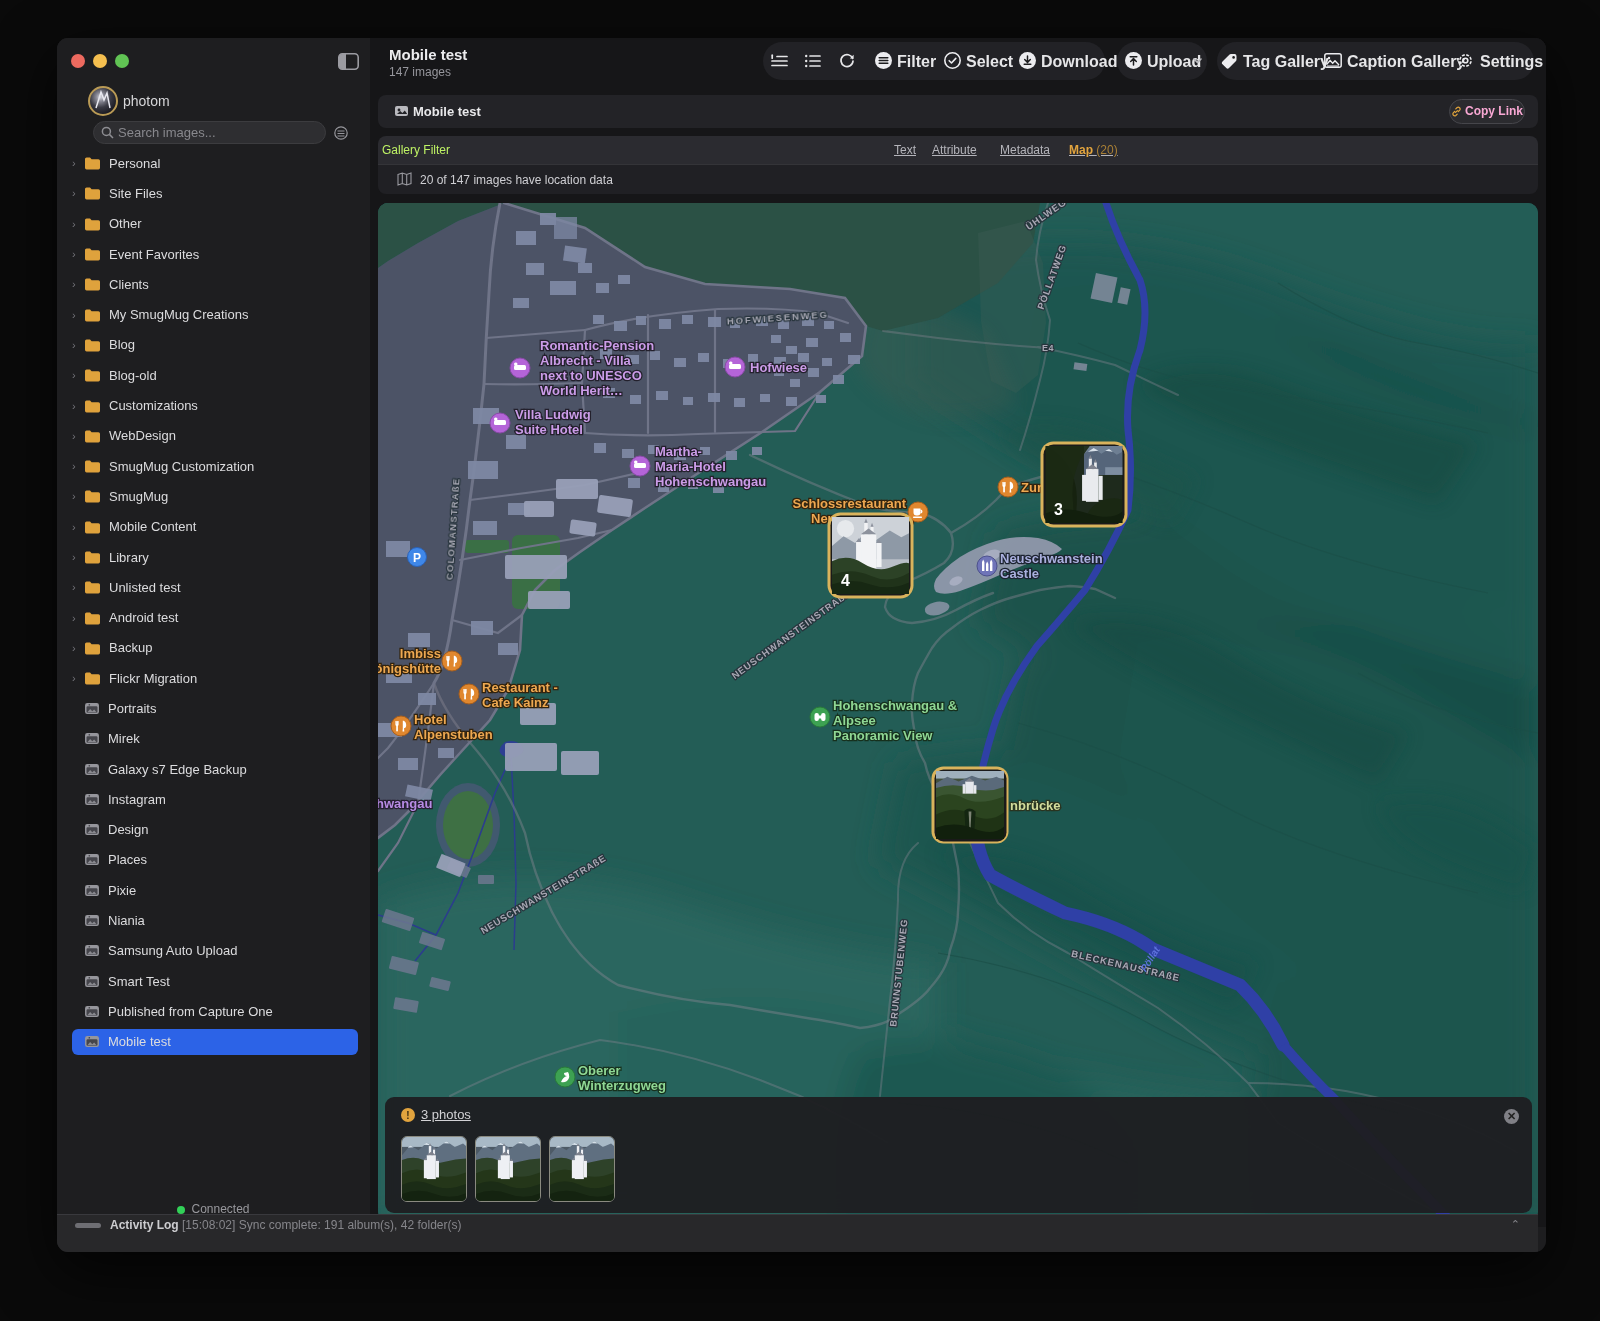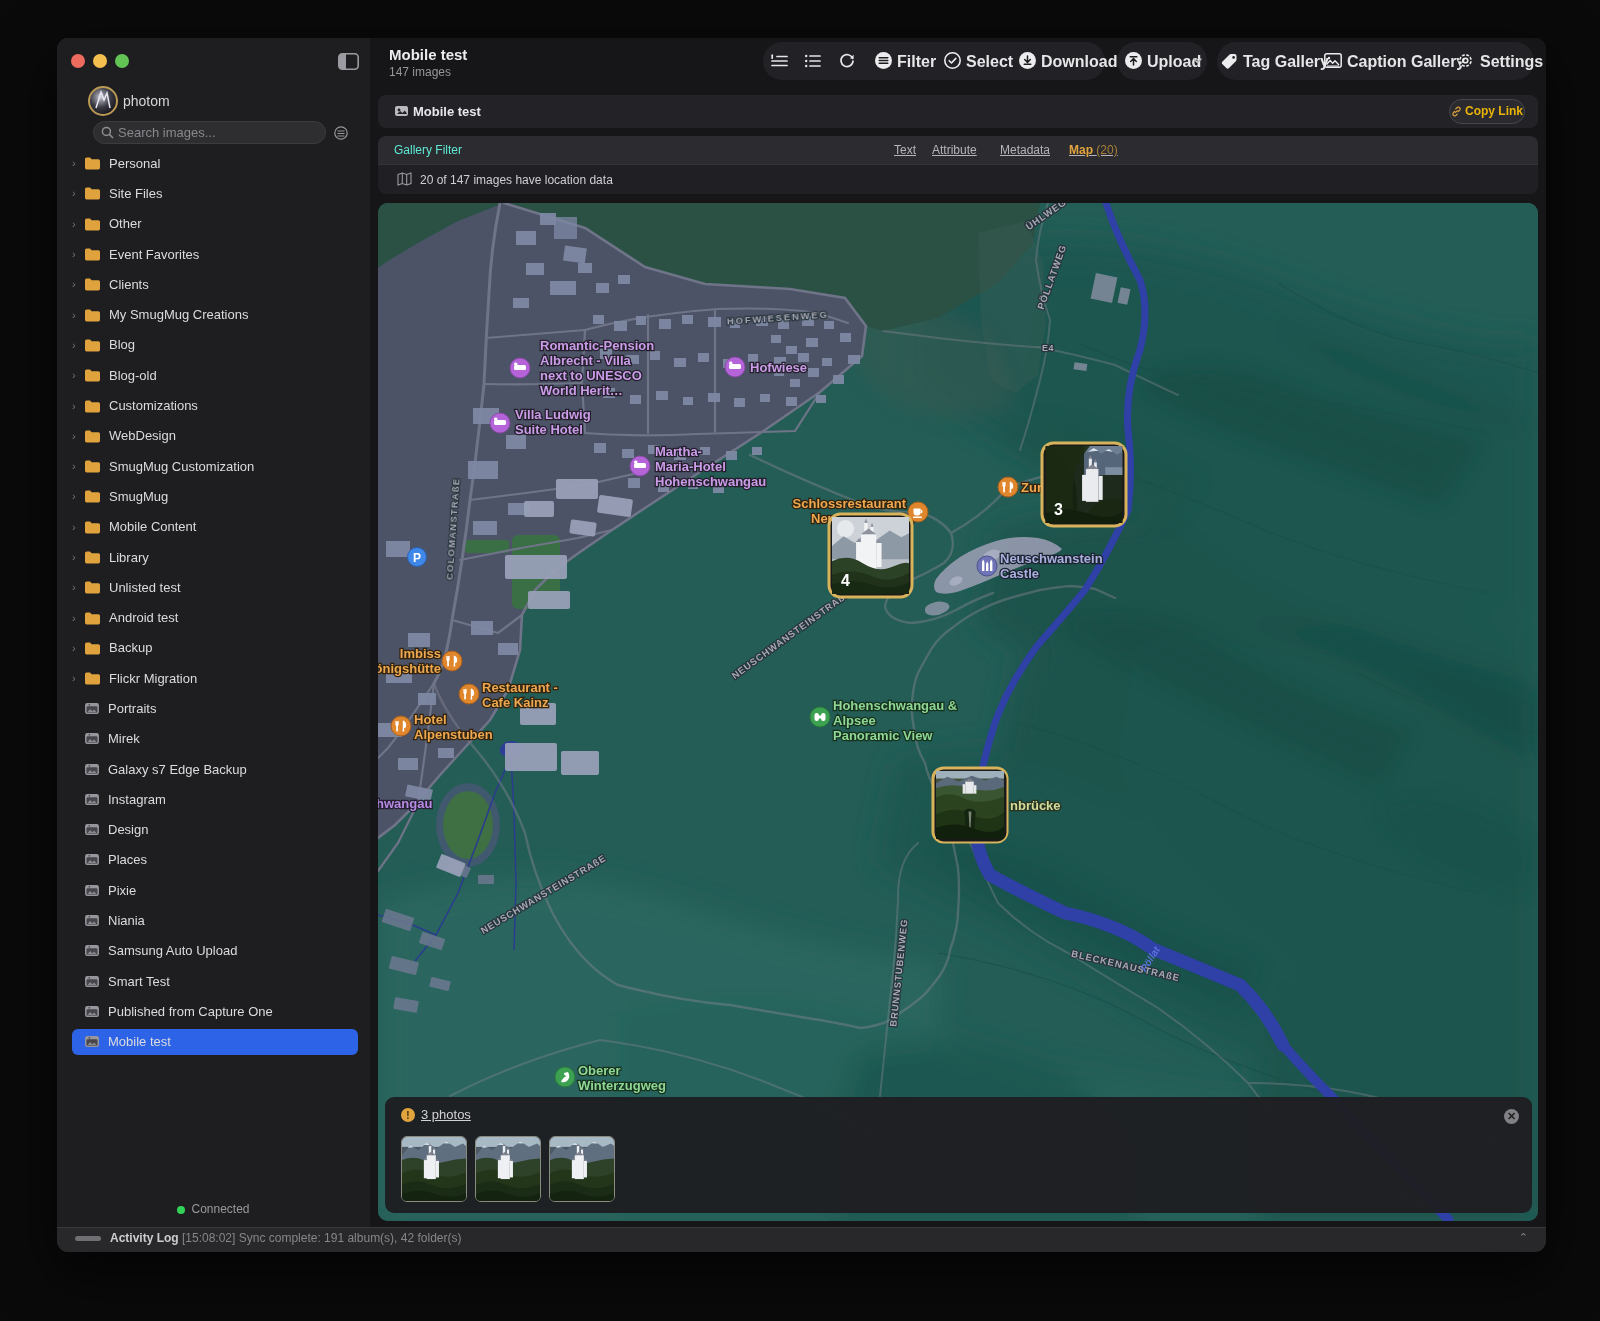--- a/index.html
+++ b/index.html
@@ -21,33 +21,33 @@
   .connected { position:absolute; bottom:11px; left:0; width:100%; text-align:center; font-size:12px; color:#98989d; }
   .condot { display:inline-block; width:8px; height:8px; border-radius:50%; background:#32d158; margin-right:6px; vertical-align:-0.5px; }
   .main { position:absolute; left:313px; top:0; right:0; bottom:25px; background:#161618; }
   .title { position:absolute; left:19px; top:8px; font-size:15px; font-weight:bold; color:#ececee; }
   .subtitle { position:absolute; left:19px; top:27px; font-size:12px; color:#96969c; }
   .pill { position:absolute; top:4px; height:38px; background:#222226; border-radius:19px; display:flex; align-items:center; color:#e6e6e8; font-size:13px; font-weight:bold; white-space:nowrap; }
   .pic { position:absolute; }
   .ptxt { position:absolute; top:15px; font-size:16px; font-weight:bold; color:#e6e6e8; white-space:nowrap; }
   .bcbar { position:absolute; left:8px; top:57px; width:1160px; height:33px; background:#232327; border-radius:8px; }
   .bcbar .bt { position:absolute; left:35px; top:9px; font-size:13px; font-weight:bold; color:#e8e8ea; }
-  .copylink { position:absolute; right:13px; top:4px; width:76px; height:25px; background:#2b2b2f; border:1px solid #46464b; border-radius:13px; color:#eab308; font-size:12px; font-weight:bold; text-align:center; line-height:23px; }
+  .copylink { position:absolute; right:13px; top:4px; width:76px; height:25px; background:#2b2b2f; border:1px solid #46464b; border-radius:13px; color:#f9a8d4; font-size:12px; font-weight:bold; text-align:center; line-height:23px; }
   .fcard { position:absolute; left:8px; top:98px; width:1160px; height:58px; border-radius:8px; overflow:hidden; }
-  .frow1 { position:absolute; left:0; top:0; width:100%; height:28px; background:#2b2b30; color:#5eead4; font-size:12px; line-height:28px; padding-left:16px; }
+  .frow1 { position:absolute; left:0; top:0; width:100%; height:28px; background:#2b2b30; color:#bef264; font-size:12px; line-height:28px; padding-left:4px; }
   .frow2 { position:absolute; left:0; top:28px; width:100%; height:30px; background:#202024; border-top:1px solid #343438; color:#cfcfd3; font-size:12px; line-height:30px; padding-left:42px; }
   .tabs { position:absolute; top:0; height:28px; line-height:28px; font-size:12px; color:#b4b4ba;text-decoration:underline; }
   .tabs b { color:#e2a43e; }
   .tabs .cnt { color:#a87f35; font-size:12px; }
   .mapwrap { position:absolute; left:8px; top:165px; width:1160px; height:1018px; border-radius:10px; overflow:hidden; background:#245d56; }
   .overlay { position:absolute; left:15px; top:1059px; width:1147px; height:116px; background:rgba(30,30,33,0.96); border-radius:9px; }
   .overlay .hd { position:absolute; left:36px; top:10px; font-size:13px; color:#d2d2d5;text-decoration:underline; }
   .ovclose { position:absolute; right:13px; top:12px; width:15px; height:15px; border-radius:50%; background:#808086; color:#222; font-size:11px; text-align:center; line-height:15px; font-weight:bold; }
   .thumb { position:absolute; top:39px; width:66px; height:66px; border-radius:6px; border:1px solid #8a8a80; overflow:hidden; }
-  .statusbar { position:absolute; left:0; right:0; bottom:0; height:25px; background:#28282a; border-top:1px solid #39393d; }
+  .statusbar { position:absolute; left:0; right:8px; bottom:0; height:38px; background:#28282a; border-top:1px solid #39393d; }
   .handle { position:absolute; left:18px; top:8px; width:26px; height:5px; border-radius:3px; background:#6e6e73; }
   .slabel { position:absolute; left:53px; top:3px; font-size:12px; font-weight:bold; color:#cdcdd0; }
   .stext { position:absolute; left:125px; top:3px; font-size:12px; color:#86868b; }
   .schev { position:absolute; right:18px; top:3px; font-size:11px; color:#86868b; }
 </style>
 </head>
 <body>
 <div class="win">
   <div class="sidebar">
     <div class="tl" style="left:14px;background:#ed6a5f"></div>

